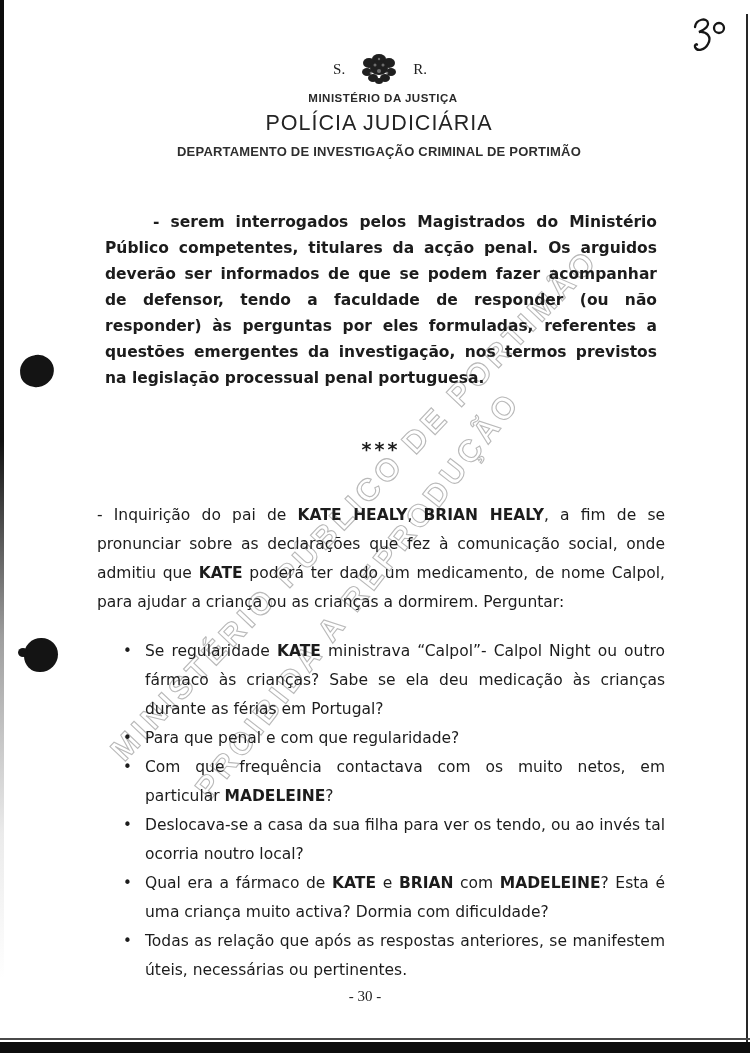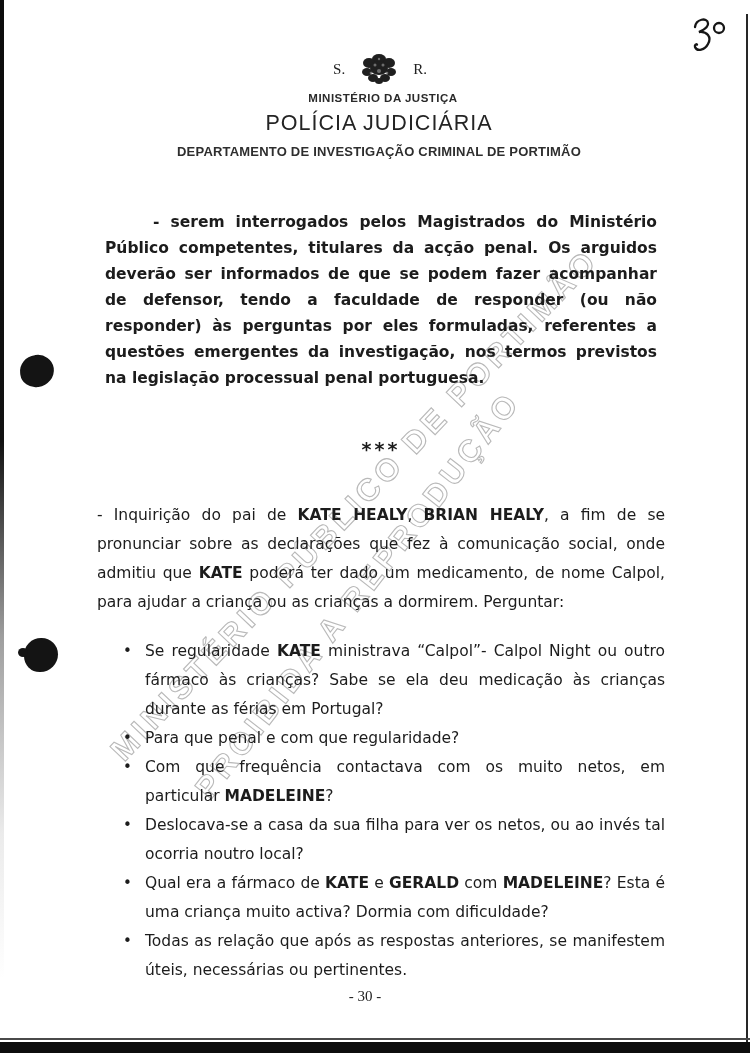--- a/index.html
+++ b/index.html
@@ -129,25 +129,25 @@
       <li class="bullet">
         <span class="marker">•</span>
         <span class="btext"><span>Para que penal e com que regularidade?</span></span>
       </li>
       <li class="bullet">
         <span class="marker">•</span>
         <span class="btext"><span>Com que frequência contactava com os muito netos, em particular </span><span class="b">MADELEINE</span><span>?</span></span>
       </li>
       <li class="bullet">
         <span class="marker">•</span>
-        <span class="btext"><span>Deslocava-se a casa da sua filha para ver os netos, ou ao invés tal ocorria noutro local?</span></span>
+        <span class="btext"><span>Deslocava-se a casa da sua filha para ver os tendo, ou ao invés tal ocorria noutro local?</span></span>
       </li>
       <li class="bullet">
         <span class="marker">•</span>
-        <span class="btext"><span>Qual era a fármaco de </span><span class="b">KATE</span><span> e </span><span class="b">GERALD</span><span> com </span><span class="b">MADELEINE</span><span>? Esta é uma criança muito activa? Dormia com dificuldade?</span></span>
+        <span class="btext"><span>Qual era a fármaco de </span><span class="b">KATE</span><span> e </span><span class="b">BRIAN</span><span> com </span><span class="b">MADELEINE</span><span>? Esta é uma criança muito activa? Dormia com dificuldade?</span></span>
       </li>
       <li class="bullet">
         <span class="marker">•</span>
         <span class="btext"><span>Todas as relação que após as respostas anteriores, se manifestem úteis, necessárias ou pertinentes.</span></span>
       </li>
     </ul>
   </div>
 
   <div class="footer">- 30 -</div>
 

